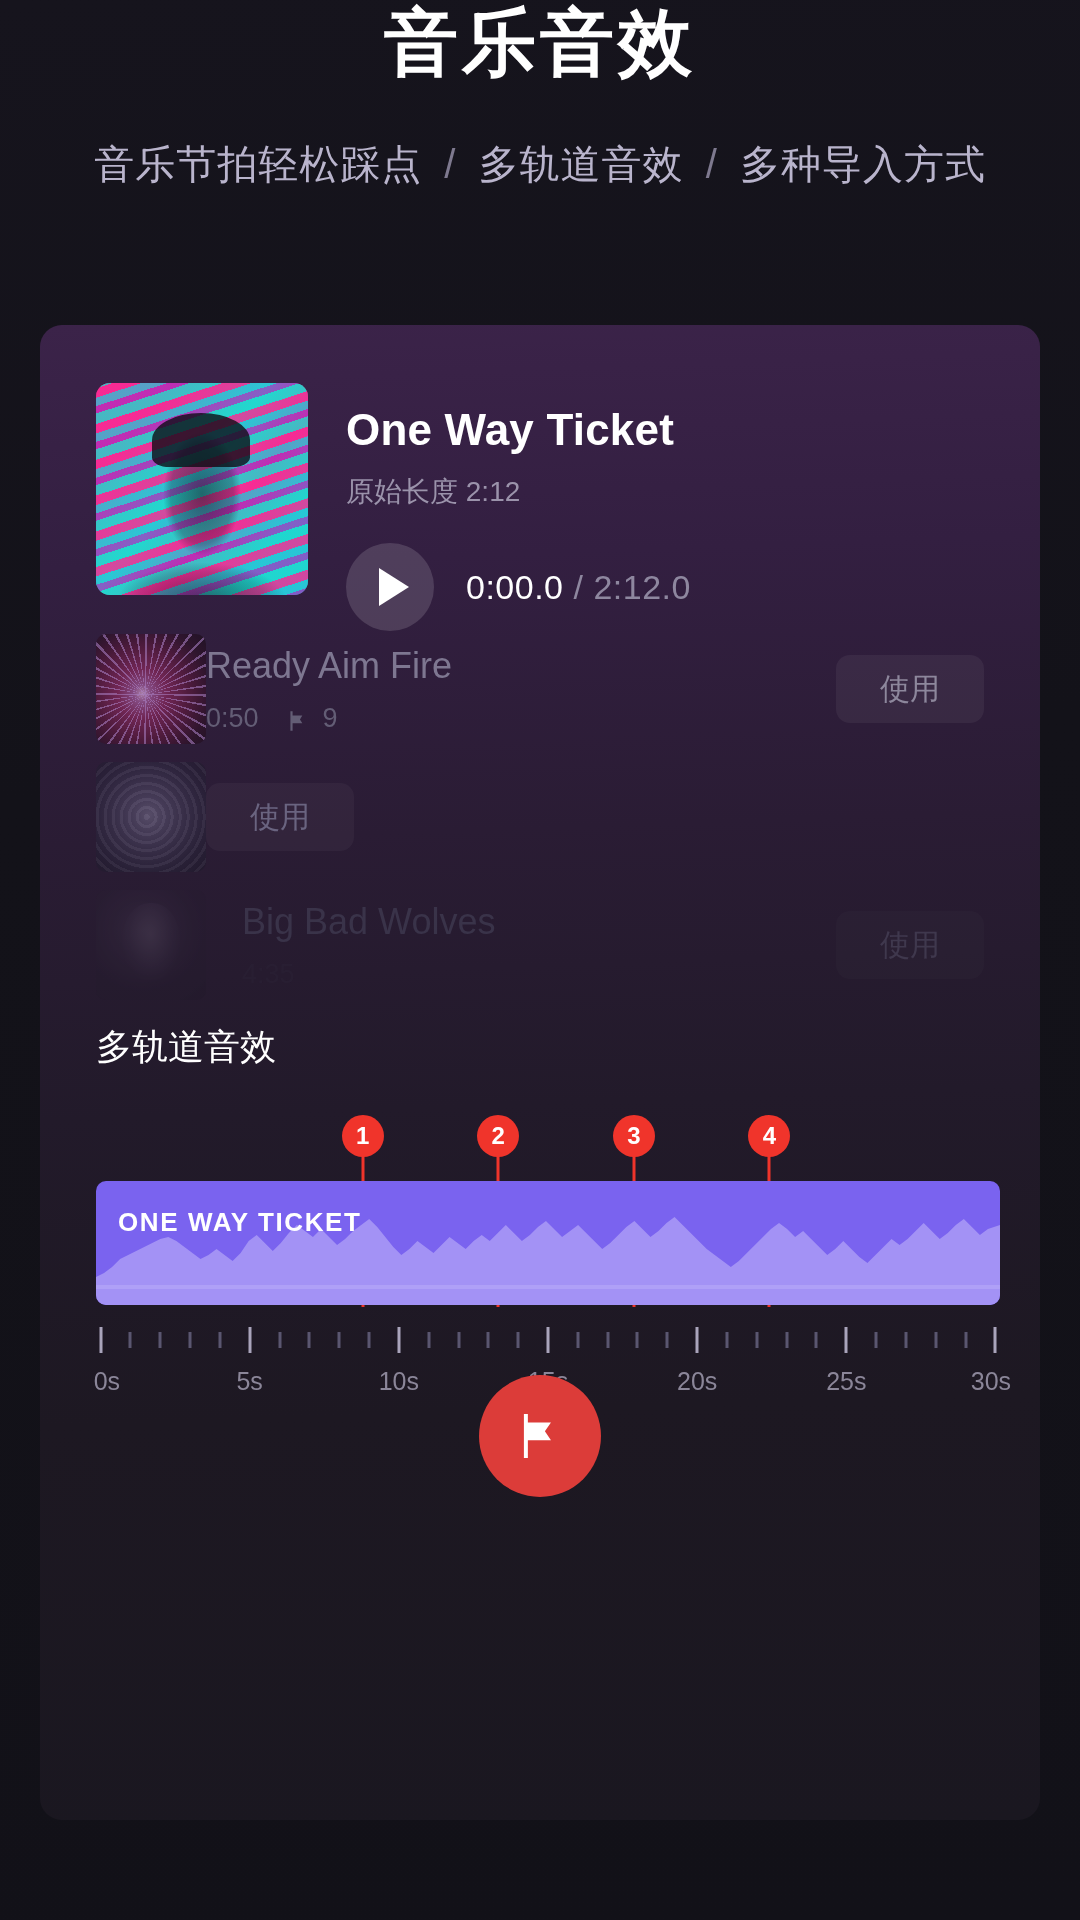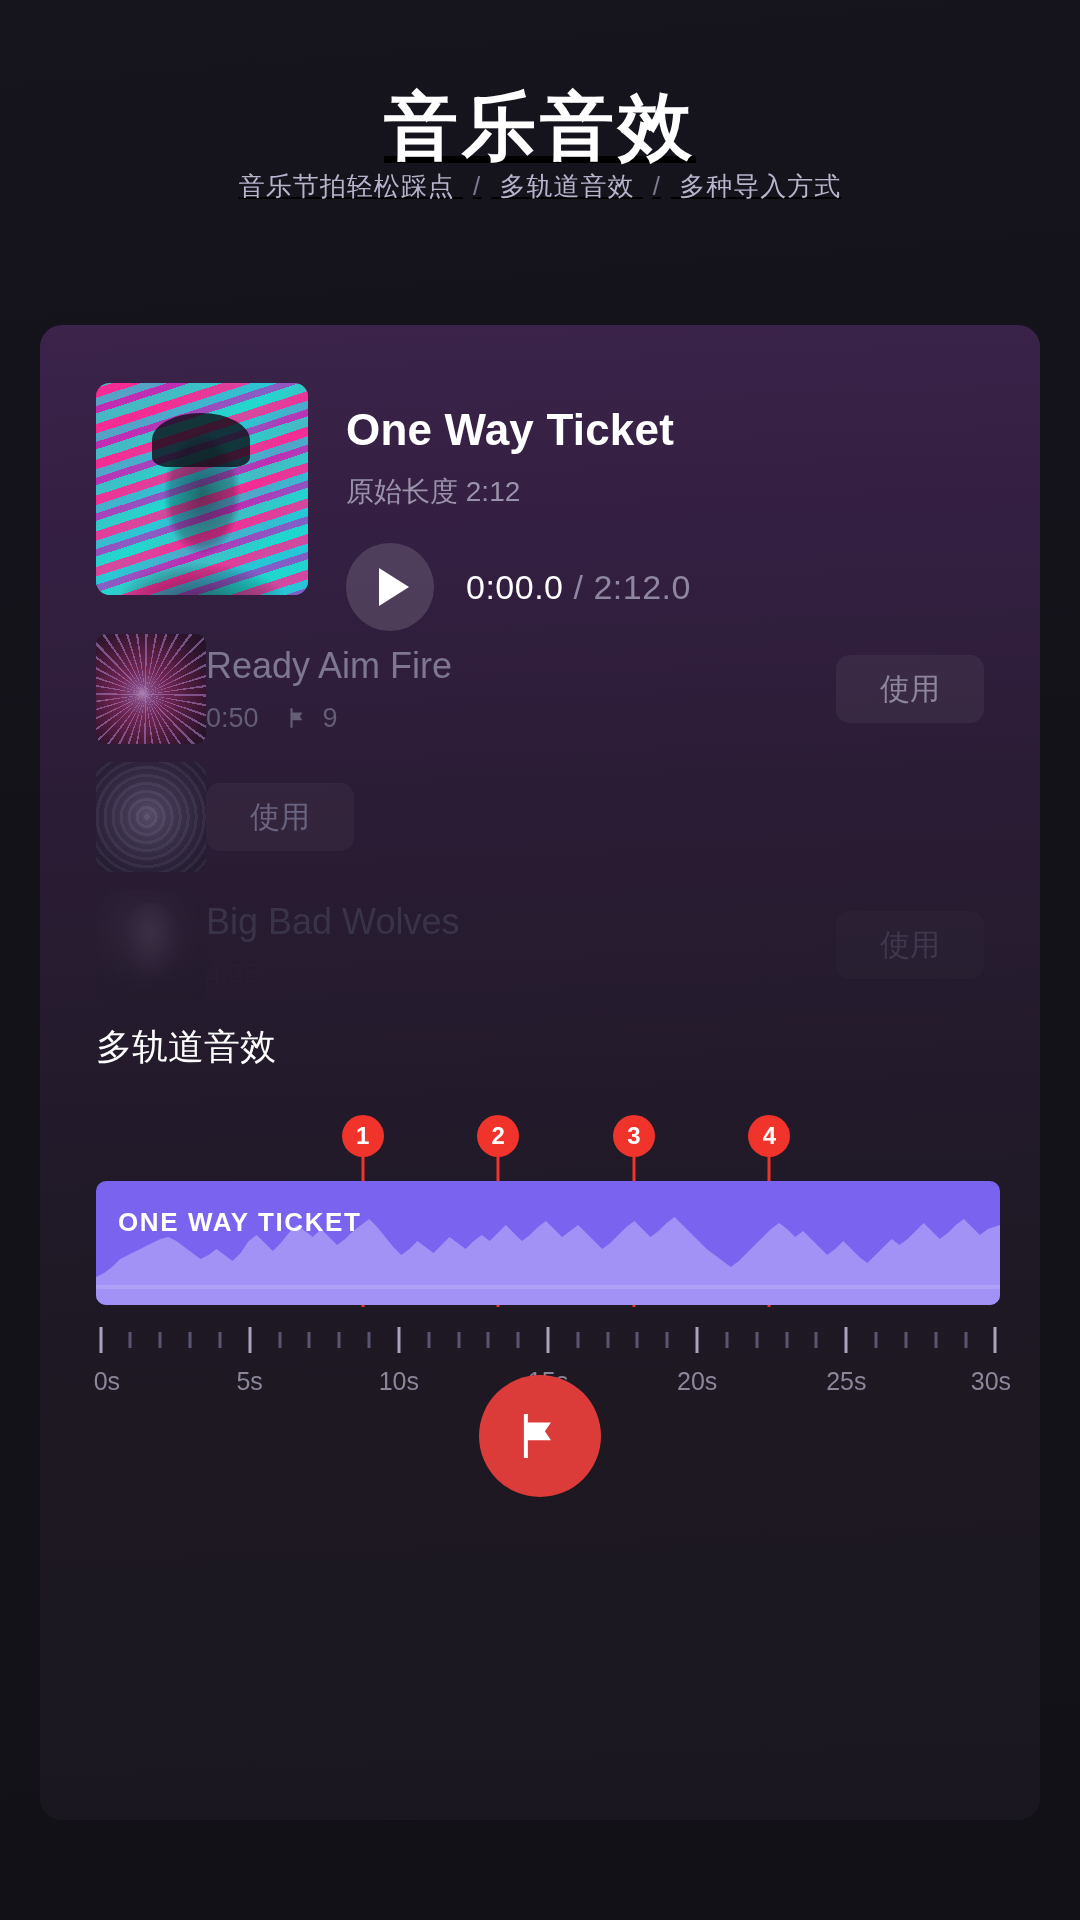--- a/index.html
+++ b/index.html
@@ -8,27 +8,27 @@
     background:#131219;
     font-family:"Liberation Sans","DejaVu Sans",sans-serif;
     overflow:hidden;
   }
   .page{
     position:relative; width:1080px; height:1920px;
     background:linear-gradient(175deg,#16141d 0%,#131219 40%,#121118 100%);
   }
 
   
-  .hdr{ padding-top:84px; text-align:center;text-decoration:underline; }
+  .hdr{ text-align:center; }
   .hdr-title{
     font-size:74px; font-weight:700; color:#ffffff;
     letter-spacing:4px; line-height:1.15;
   }
   .hdr-sub{
-    font-size:26px; color:#b9b4cc;
+    margin-top:52px; font-size:40px; color:#b9b4cc;
     letter-spacing:1px; font-weight:400;
   }
   .hdr-sub .sep{ color:#7e798f; padding:0 10px; }
 
   
   .card{
     position:absolute; left:40px; top:325px;
     width:1000px; height:1495px;
     border-radius:22px;
     background:linear-gradient(178deg,#3b2349 0%,#331f41 16%,#2a1c34 34%,#221a2a 52%,#1d1822 72%,#1a1720 100%);
@@ -103,21 +103,21 @@
       rgba(0,0,0,.10) 3px, rgba(0,0,0,.10) 8px);
   }
   .tr-art.c{ background:radial-gradient(circle at 42% 36%, #6a5f74 0%, #453c50 28%, #2a2434 58%, #191622 100%); }
   .tr-art.c:after{
     content:""; position:absolute; left:24%; top:12%; width:52%; height:70%;
     background:radial-gradient(ellipse at 50% 40%, rgba(210,200,220,.55) 0%, rgba(120,110,140,.25) 55%, rgba(0,0,0,0) 75%);
     border-radius:48% 48% 40% 40%;
   }
   .tr-mid{ flex:1; }
   .tr-name{ font-size:36px; font-weight:400; }
-  .tr-meta{ margin-top:16px; font-size:27px; display:flex; align-items:center; }
+  .tr-meta{ margin-top:16px; font-size:27px; display:flex; align-items:flex-end; }
   .tr-dur{ }
   .flag-ico{ margin-left:26px; display:inline-flex; align-items:center; }
   .flag-ico svg{ display:block; }
   .tr-beats{ margin-left:12px; }
   .use-btn{
     width:148px; height:68px; border-radius:14px; flex:none;
     display:flex; align-items:center; justify-content:center;
     font-size:30px;
   }
   
@@ -128,21 +128,21 @@
 
   .track.r2 .tr-name{ color:#5d5770; }
   .track.r2 .tr-meta{ color:#4a455b; }
   .track.r2 .use-btn{ background:rgba(255,255,255,.04); color:#6a6480; }
   .track.r2 .tr-art{ opacity:.45; }
 
   .track.r3 .tr-name{ color:#403b52; }
   .track.r3 .tr-meta{ color:#35304440; }
   .track.r3 .use-btn{ background:rgba(255,255,255,.022); color:#484258; }
   .track.r3 .tr-art{ opacity:.22; }
-  .track.r3{ opacity:.75; }
+  .track.r3{ opacity:.75;gap:36px; }
 
   
   .sec-title{
     position:absolute; left:56px; top:698px;
     font-size:36px; color:#ffffff; font-weight:400;
   }
 
   
   .beat-wrap{ position:absolute; left:56px; top:790px; width:904px; }
   .markers{ position:relative; height:66px; }

